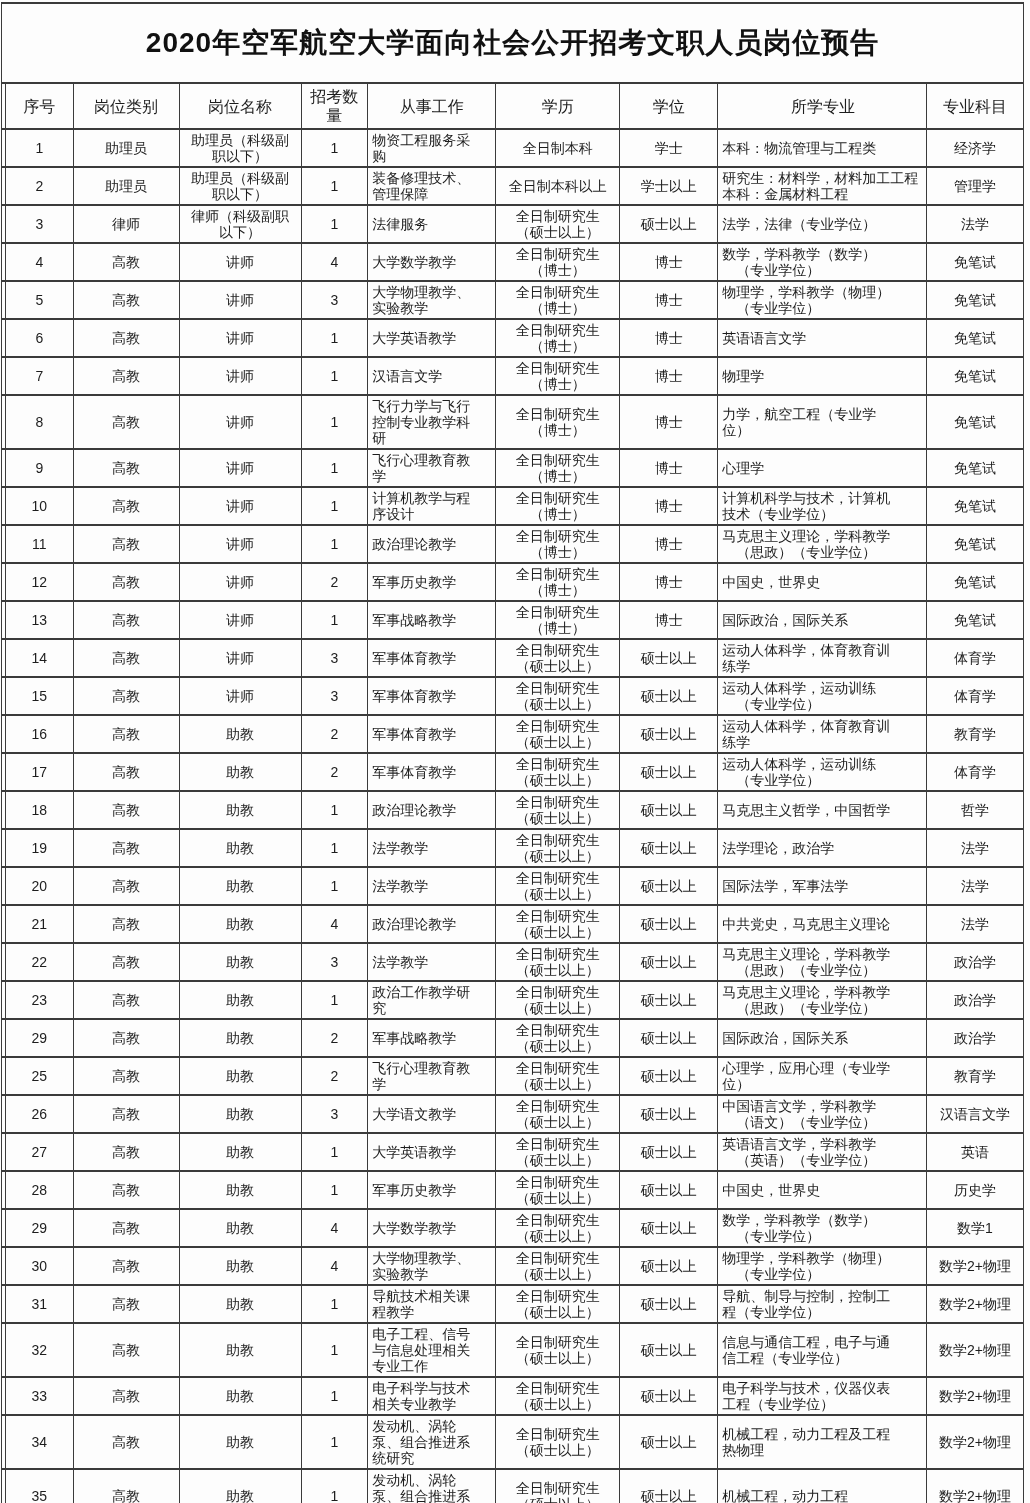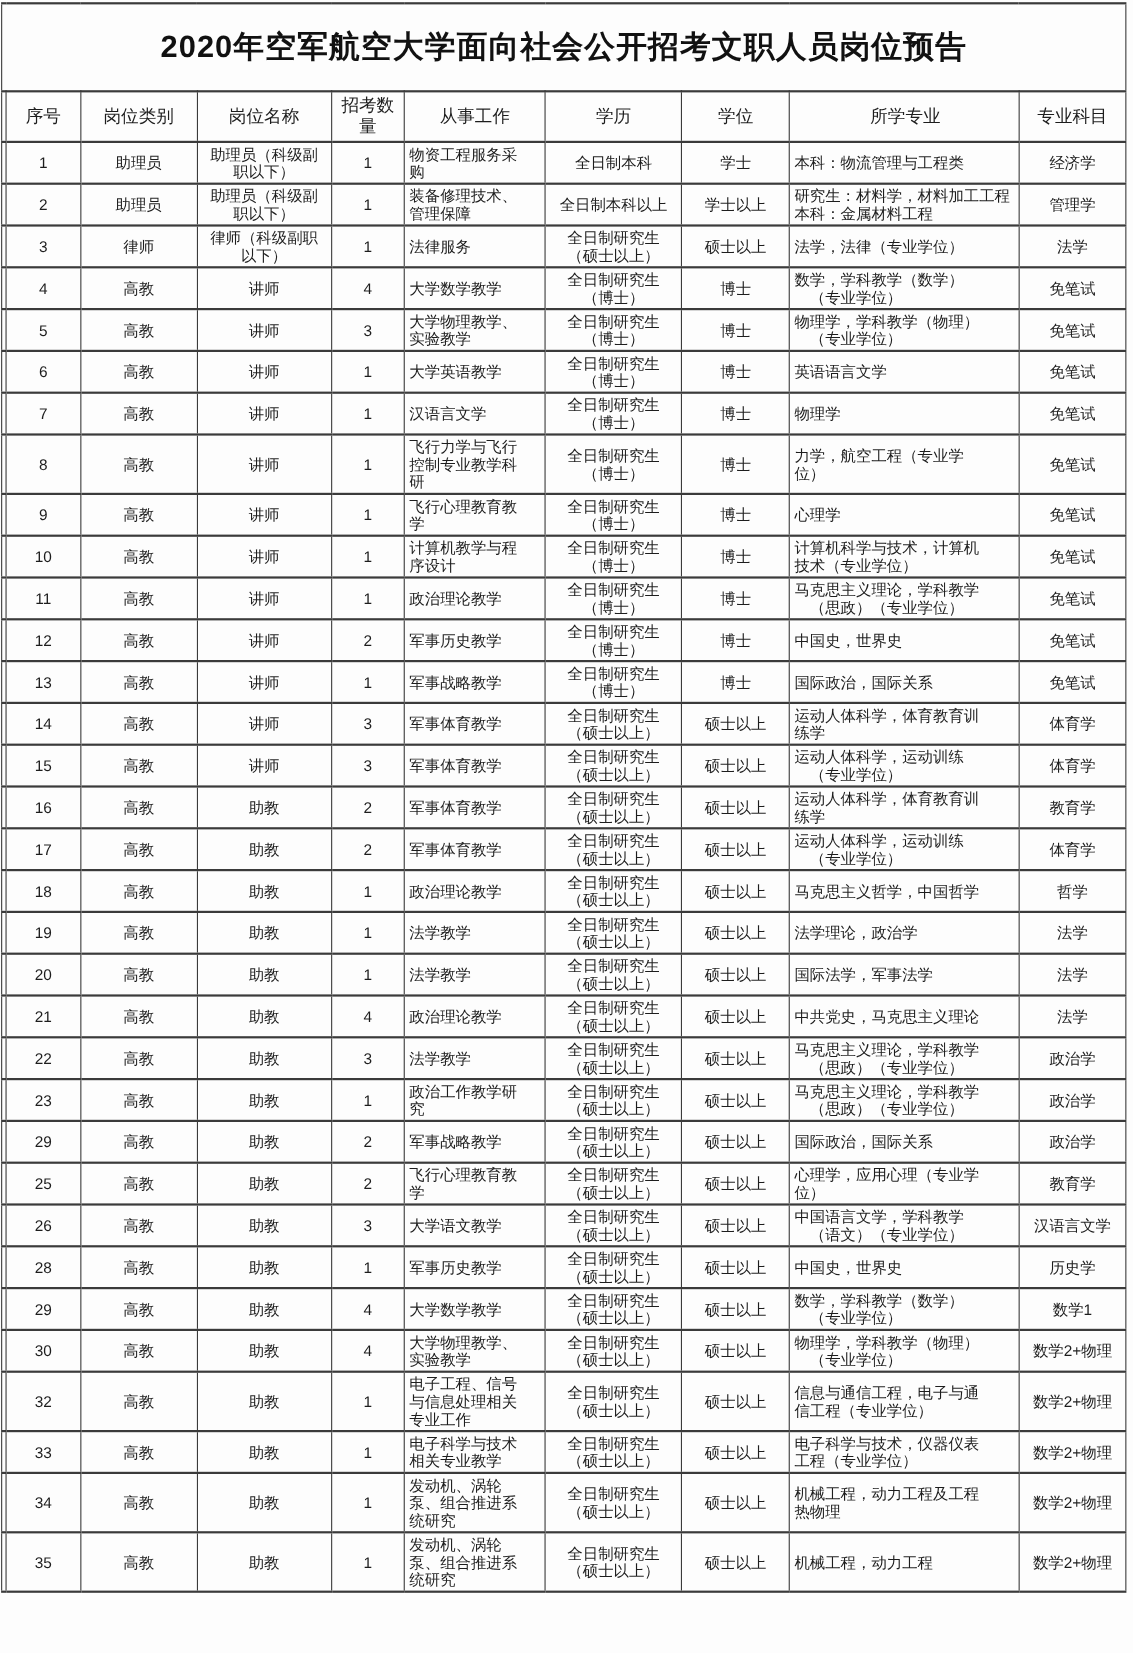--- a/index.html
+++ b/index.html
@@ -452,20 +452,34 @@
           <td class="cell col4">大学语文教学</td>
           <td class="cell col5">全日制研究生
 （硕士以上）</td>
           <td class="cell col6">硕士以上</td>
           <td class="cell col7">中国语言文学，学科教学
 　（语文）（专业学位）</td>
           <td class="cell col8">汉语言文学</td>
         </tr>
         <tr>
           <td class="sliver"></td>
+          <td class="cell col0">27</td>
+          <td class="cell col1">高教</td>
+          <td class="cell col2">助教</td>
+          <td class="cell col3">1</td>
+          <td class="cell col4">大学英语教学</td>
+          <td class="cell col5">全日制研究生
+（硕士以上）</td>
+          <td class="cell col6">硕士以上</td>
+          <td class="cell col7">英语语言文学，学科教学
+　（英语）（专业学位）</td>
+          <td class="cell col8">英语</td>
+        </tr>
+        <tr>
+          <td class="sliver"></td>
           <td class="cell col0">28</td>
           <td class="cell col1">高教</td>
           <td class="cell col2">助教</td>
           <td class="cell col3">1</td>
           <td class="cell col4">军事历史教学</td>
           <td class="cell col5">全日制研究生
 （硕士以上）</td>
           <td class="cell col6">硕士以上</td>
           <td class="cell col7">中国史，世界史</td>
           <td class="cell col8">历史学</td>
@@ -490,20 +504,35 @@
           <td class="cell col1">高教</td>
           <td class="cell col2">助教</td>
           <td class="cell col3">4</td>
           <td class="cell col4">大学物理教学、
 实验教学</td>
           <td class="cell col5">全日制研究生
 （硕士以上）</td>
           <td class="cell col6">硕士以上</td>
           <td class="cell col7">物理学，学科教学（物理）
 　（专业学位）</td>
+          <td class="cell col8">数学2+物理</td>
+        </tr>
+        <tr>
+          <td class="sliver"></td>
+          <td class="cell col0">31</td>
+          <td class="cell col1">高教</td>
+          <td class="cell col2">助教</td>
+          <td class="cell col3">1</td>
+          <td class="cell col4">导航技术相关课
+程教学</td>
+          <td class="cell col5">全日制研究生
+（硕士以上）</td>
+          <td class="cell col6">硕士以上</td>
+          <td class="cell col7">导航、制导与控制，控制工
+程（专业学位）</td>
           <td class="cell col8">数学2+物理</td>
         </tr>
         <tr>
           <td class="sliver"></td>
           <td class="cell col0">32</td>
           <td class="cell col1">高教</td>
           <td class="cell col2">助教</td>
           <td class="cell col3">1</td>
           <td class="cell col4">电子工程、信号
 与信息处理相关

